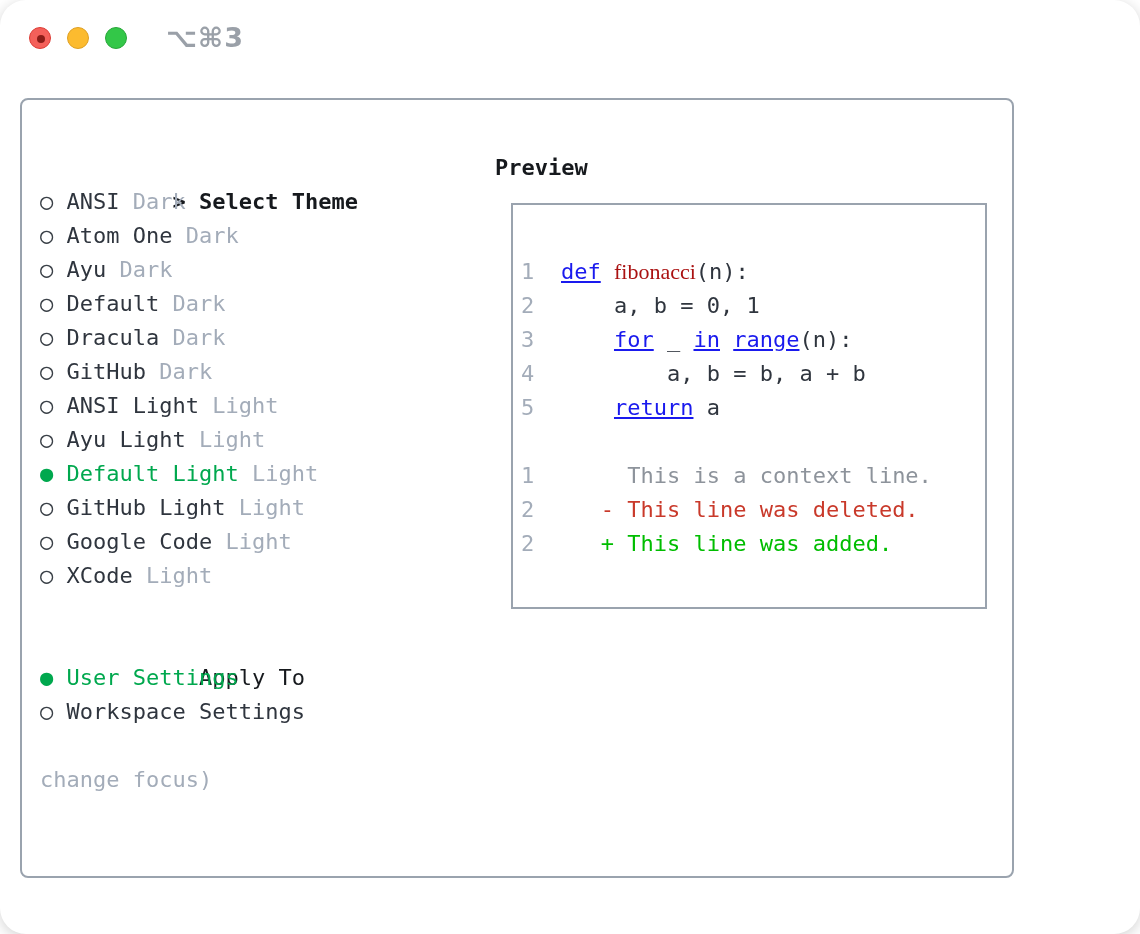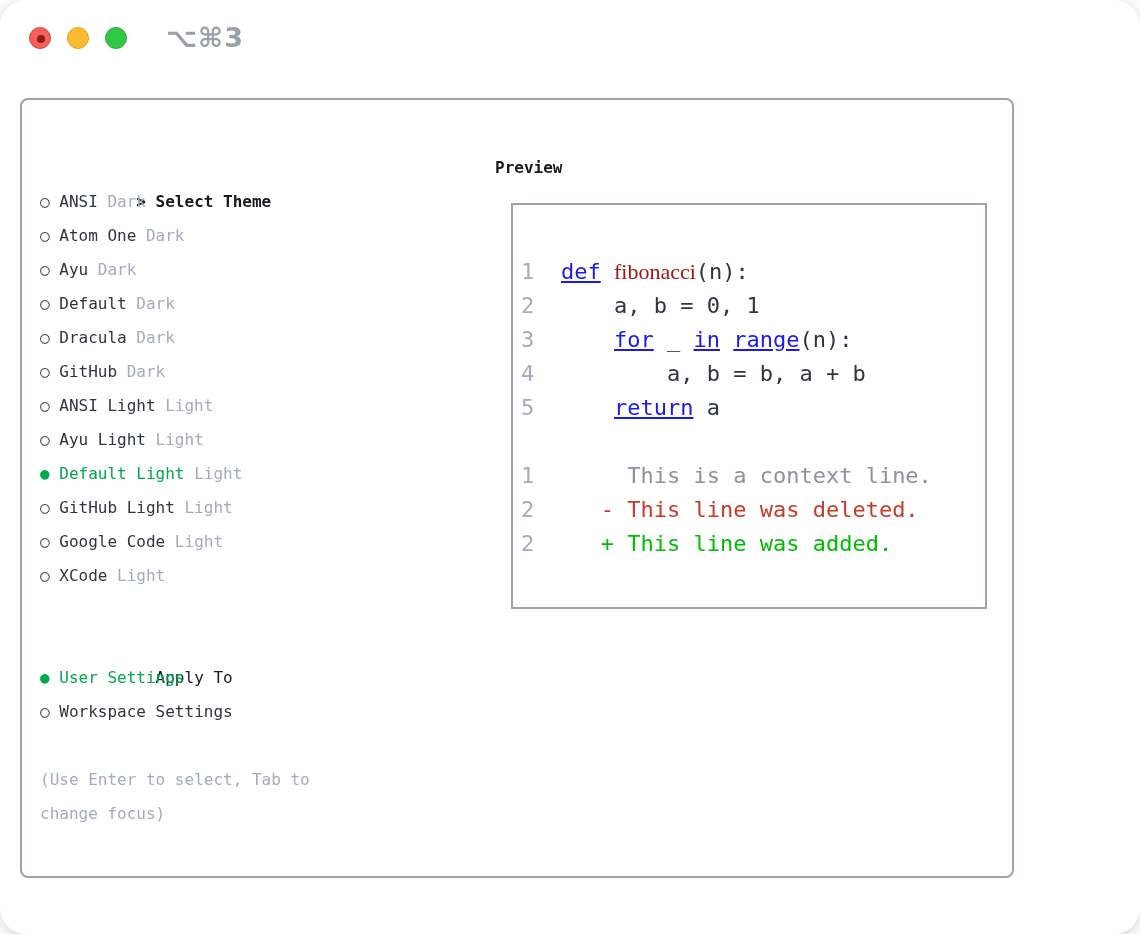--- a/index.html
+++ b/index.html
@@ -13,21 +13,21 @@
   .light.red{left:29px;background:var(--lred);border:1px solid var(--lredb);}
   .light.yellow{left:67px;background:var(--lyellow);border:1px solid var(--lyellowb);}
   .light.green{left:105px;background:var(--lgreen);border:1px solid var(--lgreenb);}
   .reddot{position:absolute;left:7px;top:7px;width:8px;height:8px;border-radius:50%;background:var(--lreddot);}
   .shortcut{position:absolute;left:166px;top:24px;font-family:"DejaVu Sans",sans-serif;
             font-size:27px;font-weight:bold;color:var(--titlegray);letter-spacing:1px;line-height:28px;}
 
   
   .panel{position:absolute;left:20px;top:98px;width:994px;height:780px;box-sizing:border-box;
          border:2px solid var(--border);border-radius:8px;background:#fff;}
-  .row{height:34px;line-height:34px;font-size:16px;white-space:pre;color:var(--text);}
+  .row{height:34px;line-height:34px;font-size:22px;white-space:pre;color:var(--text);}
   .leftcol{position:absolute;left:18px;top:51px;}
   .marker{display:inline-block;width:2ch;white-space:pre;color:var(--ring);}
   .hdr{font-weight:bold;color:var(--dark);}
   .hdr .marker{color:var(--dark);}
   .item .name{color:var(--text);}
   .item .tag{color:var(--muted);margin-left:1ch;text-align:center;}
   .item.selected .marker,.item.selected .name{color:var(--green);}
   .subhdr{color:var(--dark);}
   .help{color:var(--muted);}
 
@@ -78,21 +78,20 @@
           </div>
         <div class="row"> </div>
         <div class="row subhdr">
           <span class="marker"> </span><span>Apply To</span>
         </div>
         <div id="apply-list">
             <div class="row item selected"><span class="marker">●</span><span class="name">User Settings</span></div>
             <div class="row item"><span class="marker">○</span><span class="name">Workspace Settings</span></div>
           </div>
         <div class="row"> </div>
-        <div class="row help">(Use Enter to select, Tab to</div>
         <div class="row help">change focus)</div>
       </div>
 
       <div class="row preview-label">Preview</div>
 
       <div class="preview-box">
         <div id="code-lines" class="plines" style="top:50px;">
             <div class="pline"><span class="lnum">1</span><span><span class="seg-kw">def</span><span class="seg-d"> </span><span class="seg-fn">fibonacci</span><span class="seg-d">(n):</span></span></div>
             <div class="pline"><span class="lnum">2</span><span><span class="seg-d">    a, b = 0, 1</span></span></div>
             <div class="pline"><span class="lnum">3</span><span><span class="seg-d">    </span><span class="seg-kw">for</span><span class="seg-d"> _ </span><span class="seg-kw">in</span><span class="seg-d"> </span><span class="seg-kw">range</span><span class="seg-d">(n):</span></span></div>

